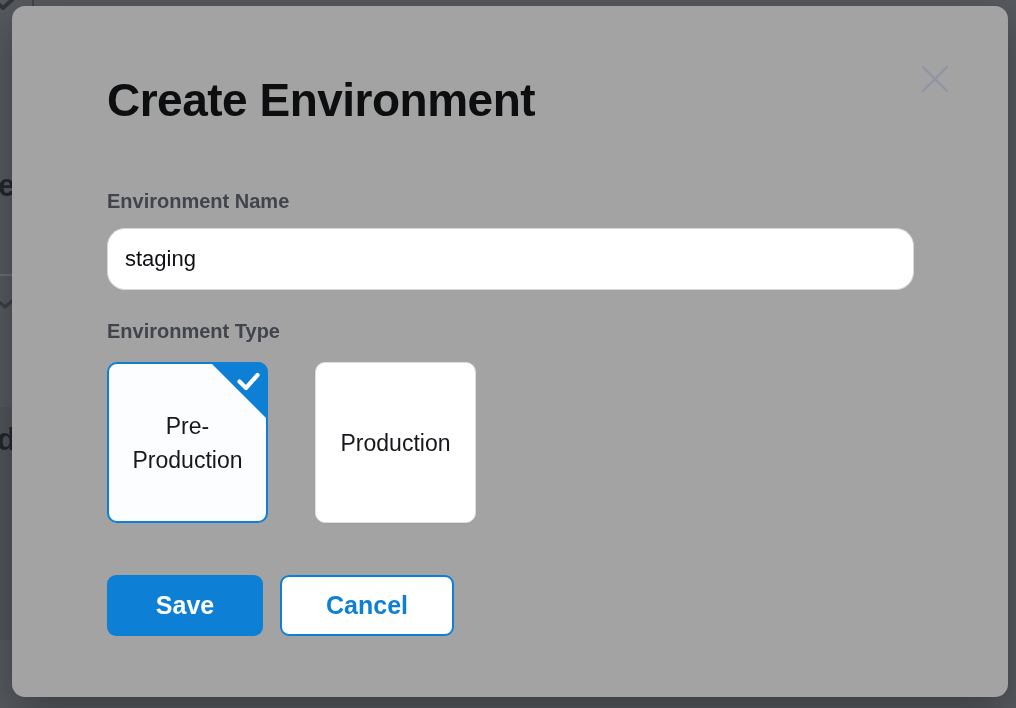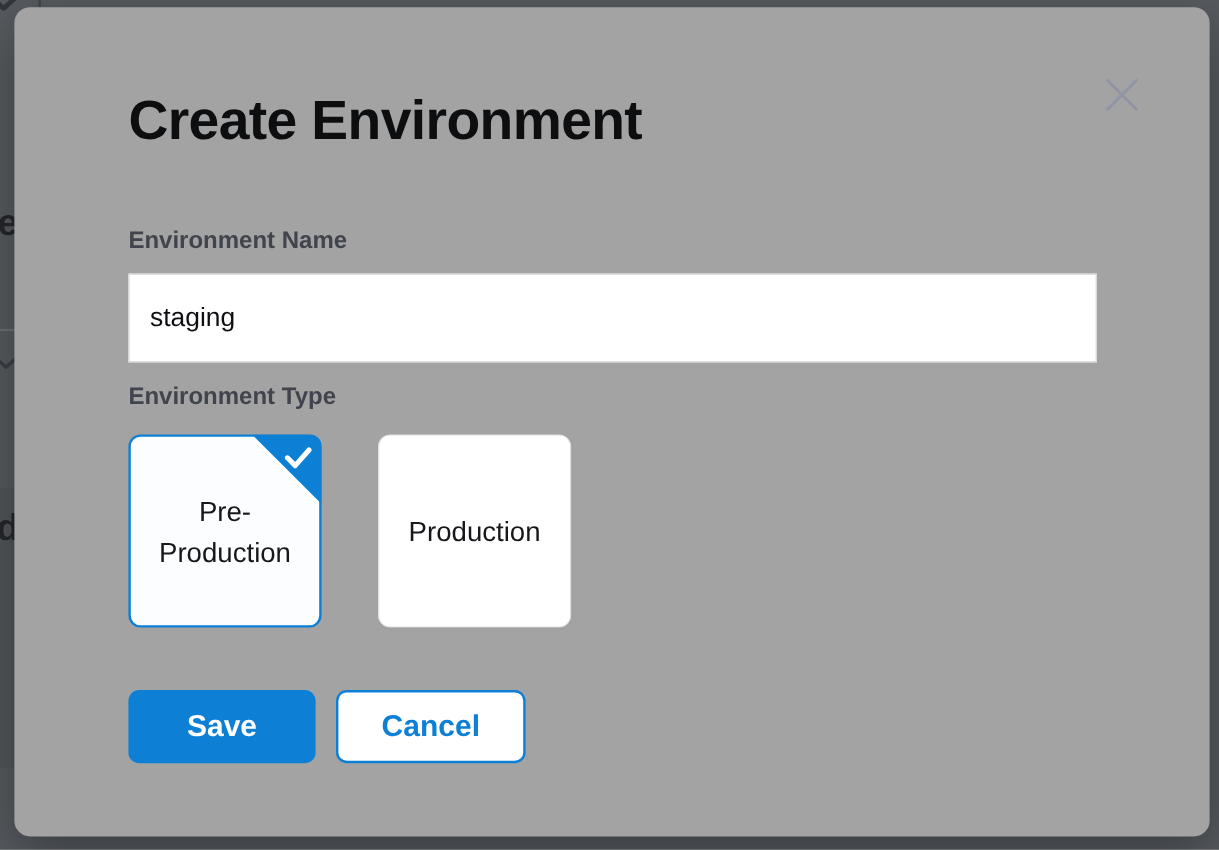--- a/index.html
+++ b/index.html
@@ -79,24 +79,24 @@
     line-height: 1.25;
   }
   .label-name { top: 183px; text-align: right; }
   .label-type { top: 313px; }
 
   .name-input {
     position: absolute;
     left: 95px;
     top: 222px;
     width: 807px;
-    height: 74px;
+    height: 62px;
     box-sizing: border-box;
     border: 1px solid #d6d8dd;
-    border-radius: 0;
+    border-radius: 18px;
     padding: 0 17px;
     font-family: "Liberation Sans", sans-serif;
     font-size: 22px;
     color: #0e0f12;
     outline: none;
     background: #ffffff;
   }
 
   .type-cards {
     position: absolute;
@@ -164,21 +164,21 @@
     align-items: center;
     justify-content: center;
   }
   .btn-save {
     width: 156px;
     background: #0d80d6;
     color: #ffffff;
     border: none;
   }
   .btn-cancel {
-    width: 158px;
+    width: 174px;
     background: #ffffff;
     color: #0d80d6;
     border: 2px solid #0d80d6;
     box-sizing: border-box;
   }
 </style>
 </head>
 <body>
 
 <div class="backdrop-frag frag-chevron1">

